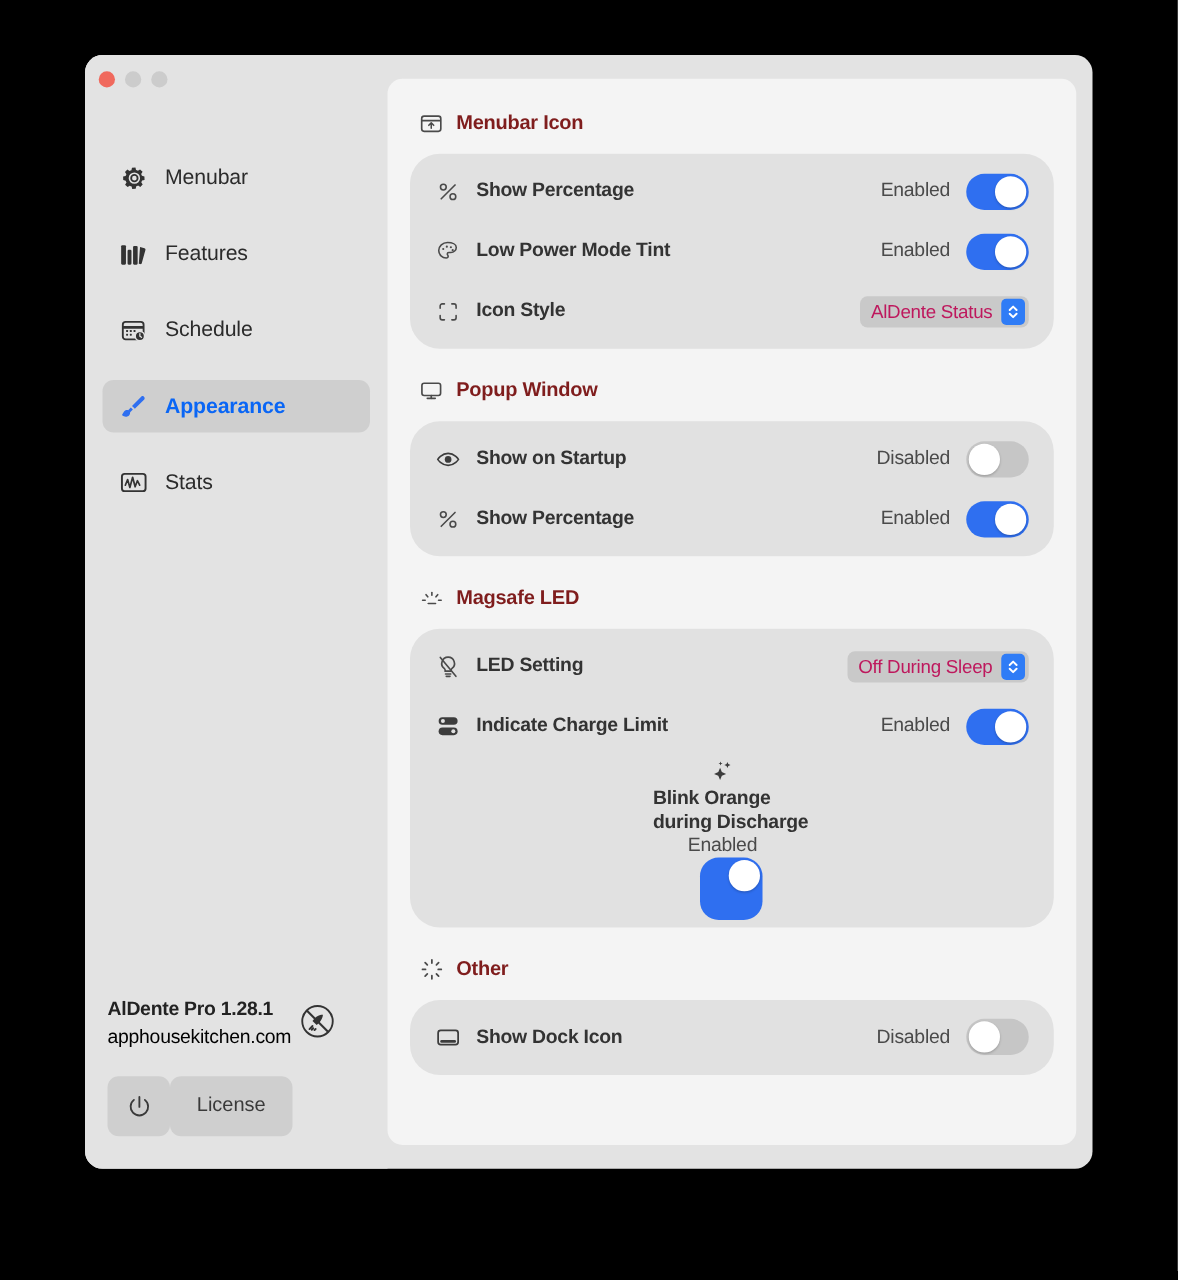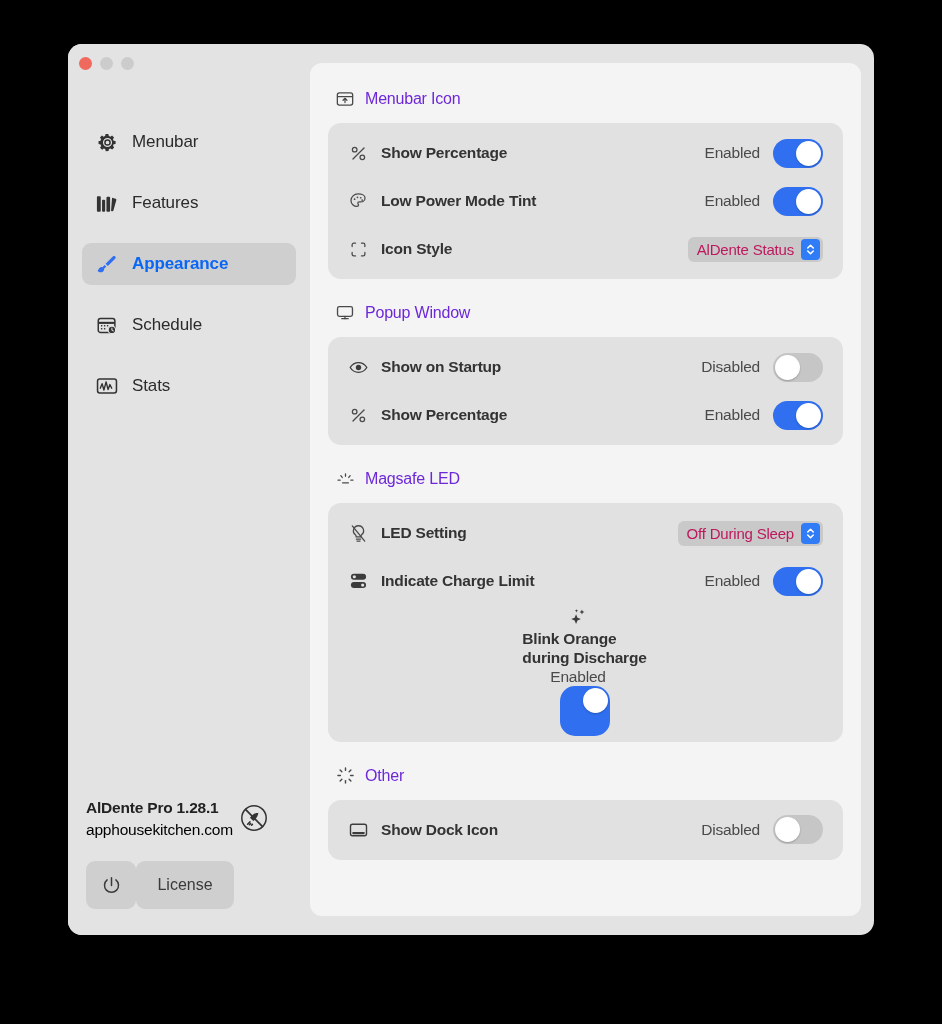--- a/index.html
+++ b/index.html
@@ -148,28 +148,28 @@
     align-items: center;
     margin: 0 0 14px 6px;
   }
   .section-head-icon {
     width: 22px; height: 20px;
     display: flex; align-items: center; justify-content: center;
     margin-right: 9px;
   }
   .section-title {
     font-size: 16px;
-    font-weight: normal;
-    color: #6d28d9;
+    font-weight: bold;
+    color: #7f1d1d;
     letter-spacing: -0.2px;
   }
 
   .card {
     background: #e1e1e1;
-    border-radius: 13px;
+    border-radius: 24px;
     padding: 6px 0;
   }
   .row {
     display: flex;
     align-items: center;
     min-height: 48px;
     padding: 0 20px 0 18px;
   }
   .row-icon {
     width: 24px; height: 22px;
@@ -267,49 +267,49 @@
       <div class="nav-item">
         <span class="nav-icon">
           <svg width="22" height="21" viewBox="0 0 24 22" fill="#333">
             <rect x="1" y="3" width="4.2" height="17" rx="1"></rect>
             <rect x="6.6" y="7" width="3.4" height="13" rx="1"></rect>
             <rect x="11.4" y="3.6" width="4" height="16.4" rx="1"></rect>
             <path d="M17.5 4.6l3.9 1.1c.6.2 1 .8.8 1.4l-3.2 11.6c-.2.6-.8 1-1.4.8l-1.2-.3 1.1-14.6z"></path>
           </svg>
         </span>
         <span class="nav-label">Features</span>
-      </div>
-
-      <div class="nav-item active">
-        <span class="nav-icon">
-          <svg width="22" height="21" viewBox="0 0 24 24" fill="#2f6ff0">
-            <path d="M21.1 2.6c-.6-.6-1.5-.6-2.1 0l-8.6 8.6 2.6 2.6 8.6-8.6c.6-.6.6-1.6-.5-2.6z"></path>
-            <path d="M9.3 12.6l-2.4 2.4c-1.3-.3-2.7.1-3.6 1.1-.9 1-1.2 2.4-2.1 3.4 1.4 1.2 3.2 1.8 4.8 1.3 1.8-.6 2.8-2.2 2.7-4l2.5-2.5-1.9-1.7z"></path>
-          </svg>
-        </span>
-        <span class="nav-label">Appearance</span>
       </div>
 
       <div class="nav-item">
         <span class="nav-icon">
           <svg width="22" height="21" viewBox="0 0 24 24" fill="none" stroke="#333" stroke-width="1.7">
             <rect x="2" y="4" width="19" height="16" rx="2.6"></rect>
             <path d="M2 9h19" stroke-width="2.4"></path>
             <g fill="#333" stroke="none">
               <rect x="5" y="11.4" width="1.8" height="1.8" rx="0.5"></rect>
               <rect x="8.4" y="11.4" width="1.8" height="1.8" rx="0.5"></rect>
               <rect x="11.8" y="11.4" width="1.8" height="1.8" rx="0.5"></rect>
               <rect x="5" y="14.8" width="1.8" height="1.8" rx="0.5"></rect>
               <rect x="8.4" y="14.8" width="1.8" height="1.8" rx="0.5"></rect>
             </g>
             <circle cx="17.6" cy="17" r="4.3" fill="#333" stroke="#e3e3e3" stroke-width="1.4"></circle>
             <path d="M17.6 14.8v2.3l1.5 1" stroke="#e3e3e3" stroke-width="1.2" stroke-linecap="round"></path>
           </svg>
         </span>
         <span class="nav-label">Schedule</span>
+      </div>
+
+      <div class="nav-item active">
+        <span class="nav-icon">
+          <svg width="22" height="21" viewBox="0 0 24 24" fill="#2f6ff0">
+            <path d="M21.1 2.6c-.6-.6-1.5-.6-2.1 0l-8.6 8.6 2.6 2.6 8.6-8.6c.6-.6.6-1.6-.5-2.6z"></path>
+            <path d="M9.3 12.6l-2.4 2.4c-1.3-.3-2.7.1-3.6 1.1-.9 1-1.2 2.4-2.1 3.4 1.4 1.2 3.2 1.8 4.8 1.3 1.8-.6 2.8-2.2 2.7-4l2.5-2.5-1.9-1.7z"></path>
+          </svg>
+        </span>
+        <span class="nav-label">Appearance</span>
       </div>
 
       <div class="nav-item">
         <span class="nav-icon">
           <svg width="22" height="20" viewBox="0 0 24 22" fill="none" stroke="#333" stroke-width="1.7">
             <rect x="1.6" y="3.4" width="20.8" height="15.2" rx="2.4"></rect>
             <path d="M4.6 13.4l2-5 2 7 2.4-9 2.2 8.4 2-5.4 2 4" stroke-linecap="round" stroke-linejoin="round" stroke-width="1.5"></path>
           </svg>
         </span>
         <span class="nav-label">Stats</span>

